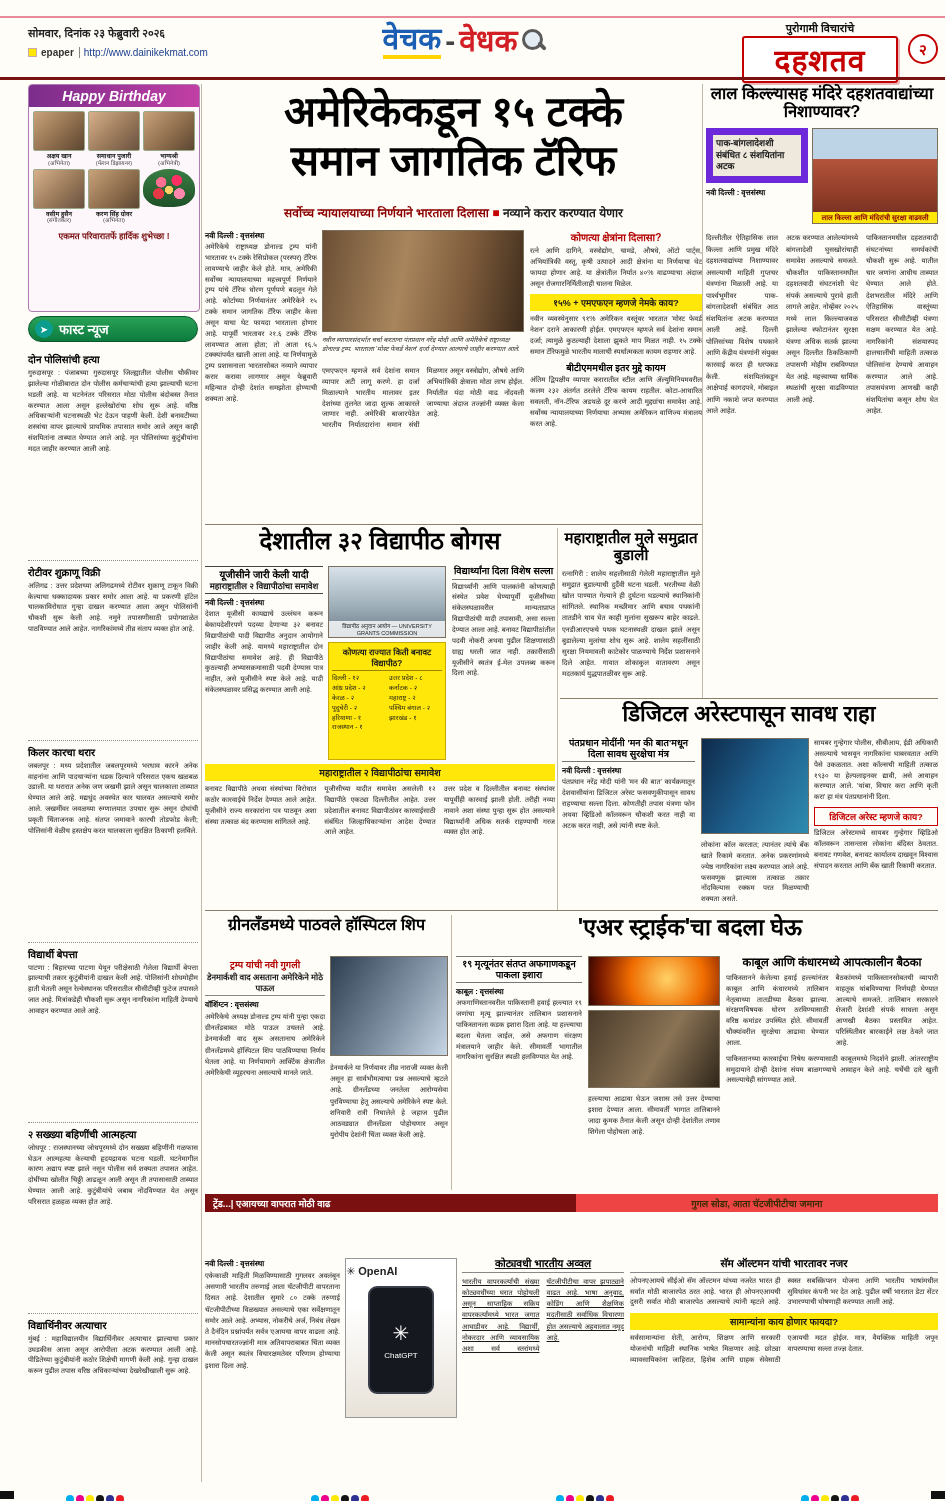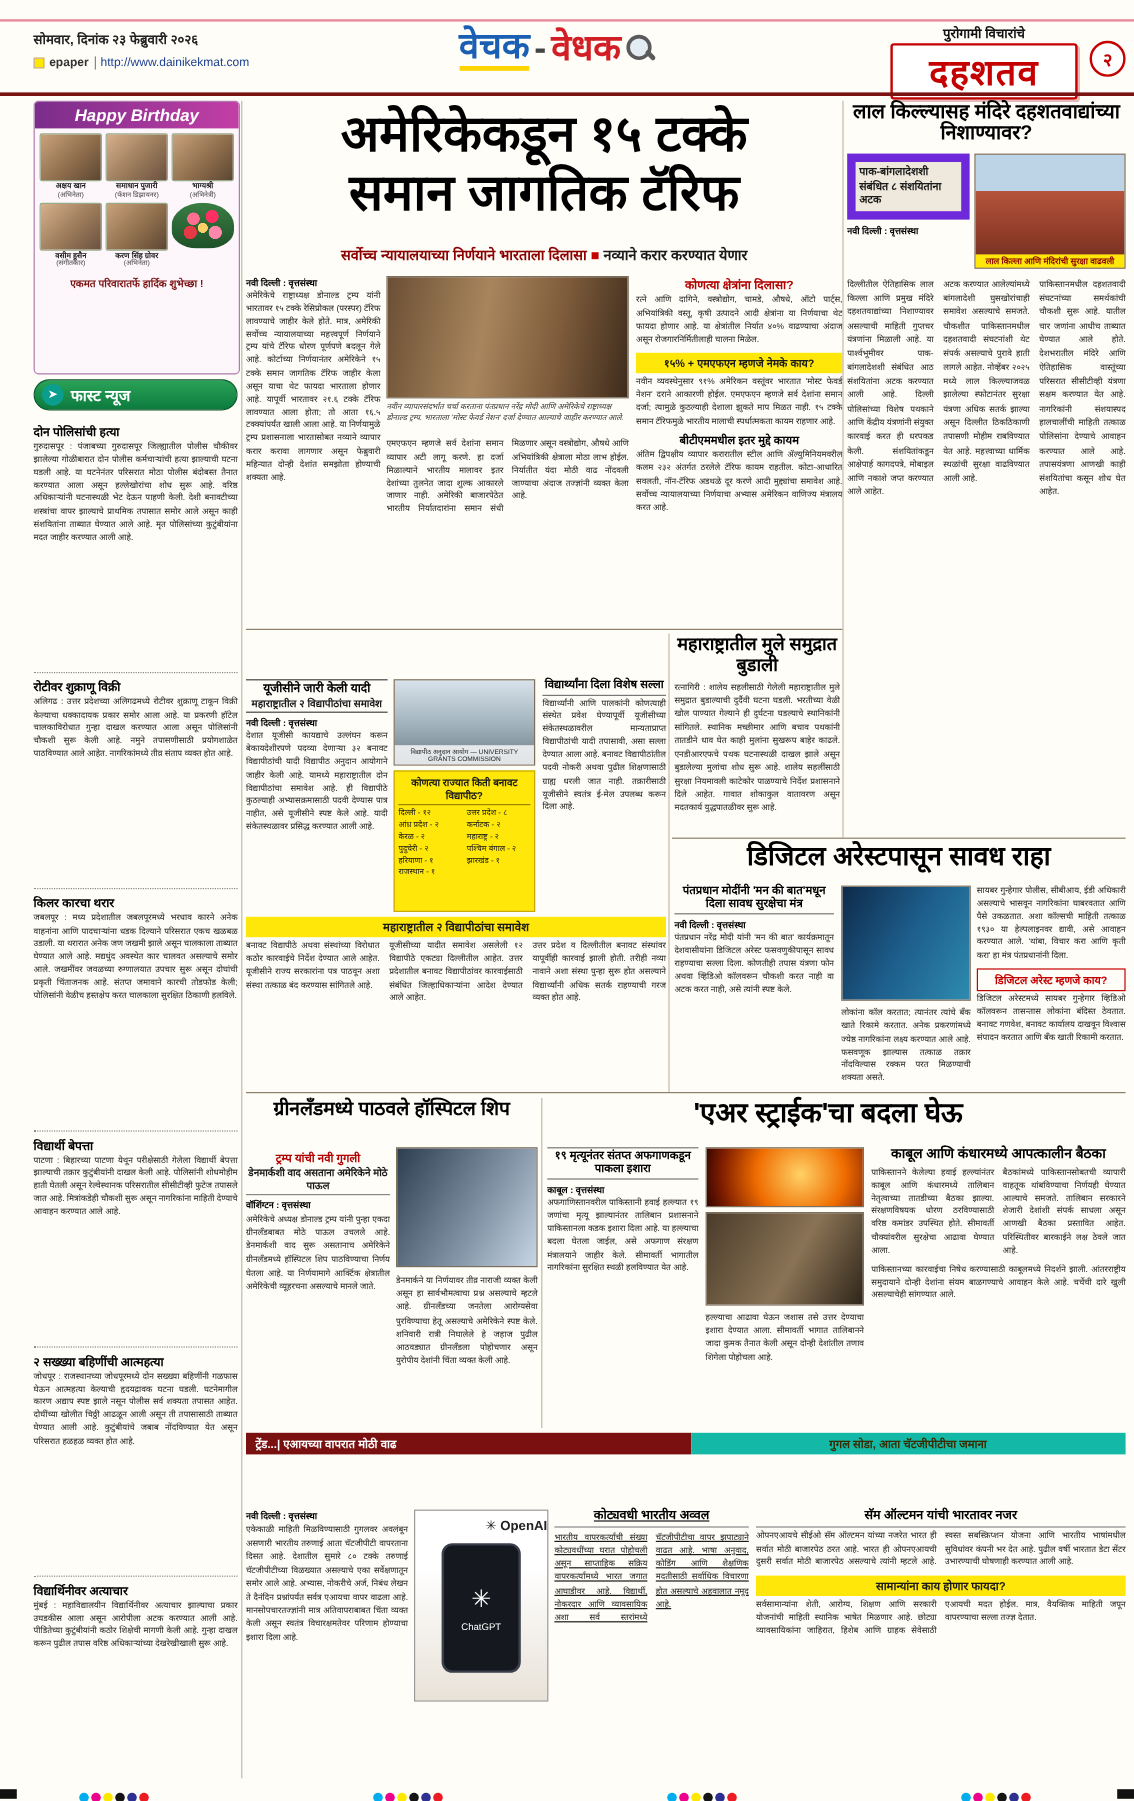--- a/index.html
+++ b/index.html
@@ -178,20 +178,21 @@
   <div class="photo" style="left:812px;top:128px;width:126px;height:96px;background:linear-gradient(180deg,#bcd4e6 0%,#bcd4e6 32%,#b5543b 32%,#8e3b28 72%,#6e2d1f 100%);">
     <div class="ybox" style="position:absolute;left:0;right:0;bottom:0;font-size:7px;font-weight:bold;color:#8b0000;text-align:center;padding:1px 2px;">लाल किल्ला आणि मंदिरांची सुरक्षा वाढवली</div>
   </div>
   <div class="abs" style="left:706px;top:232px;width:232px;height:462px;display:grid;grid-template-columns:1fr 1fr 1fr;gap:8px;">
     <div class="body" style="line-height:1.65;">दिल्लीतील ऐतिहासिक लाल किल्ला आणि प्रमुख मंदिरे दहशतवाद्यांच्या निशाण्यावर असल्याची माहिती गुप्तचर यंत्रणांना मिळाली आहे. या पार्श्वभूमीवर पाक-बांगलादेशशी संबंधित आठ संशयितांना अटक करण्यात आली आहे. दिल्ली पोलिसांच्या विशेष पथकाने आणि केंद्रीय यंत्रणांनी संयुक्त कारवाई करत ही धरपकड केली. संशयितांकडून आक्षेपार्ह कागदपत्रे, मोबाइल आणि नकाशे जप्त करण्यात आले आहेत.</div>
     <div class="body" style="line-height:1.65;">अटक करण्यात आलेल्यांमध्ये बांगलादेशी घुसखोरांचाही समावेश असल्याचे समजते. चौकशीत पाकिस्तानमधील दहशतवादी संघटनांशी थेट संपर्क असल्याचे पुरावे हाती लागले आहेत. नोव्हेंबर २०२५ मध्ये लाल किल्ल्याजवळ झालेल्या स्फोटानंतर सुरक्षा यंत्रणा अधिक सतर्क झाल्या असून दिल्लीत ठिकठिकाणी तपासणी मोहीम राबविण्यात येत आहे. महत्त्वाच्या धार्मिक स्थळांची सुरक्षा वाढविण्यात आली आहे.</div>
     <div class="body" style="line-height:1.65;">पाकिस्तानमधील दहशतवादी संघटनांच्या समर्थकांची चौकशी सुरू आहे. यातील चार जणांना आधीच ताब्यात घेण्यात आले होते. देशभरातील मंदिरे आणि ऐतिहासिक वास्तूंच्या परिसरात सीसीटीव्ही यंत्रणा सक्षम करण्यात येत आहे. नागरिकांनी संशयास्पद हालचालींची माहिती तत्काळ पोलिसांना देण्याचे आवाहन करण्यात आले आहे. तपासयंत्रणा आणखी काही संशयितांचा कसून शोध घेत आहेत.</div>
   </div>
 
   <div class="hline" style="left:205px;top:524px;width:497px;"></div>
+  <div class="abs sechead" style="left:205px;top:528px;width:350px;font-size:24px;text-align:center;">देशातील ३२ विद्यापीठ बोगस</div>
 
   <div class="abs" style="left:205px;top:566px;width:118px;">
     <div style="border-top:1px solid #444;border-bottom:1px solid #444;padding:2px 0;text-align:center;">
       <div class="sechead" style="font-size:10px;">यूजीसीने जारी केली यादी</div>
       <div style="font-size:8.5px;font-weight:bold;">महाराष्ट्रातील २ विद्यापीठांचा समावेश</div>
     </div>
     <div class="byline" style="margin-top:3px;">नवी दिल्ली : वृत्तसंस्था</div>
     <div class="body">देशात यूजीसी कायद्याचे उल्लंघन करून बेकायदेशीरपणे पदव्या देणाऱ्या ३२ बनावट विद्यापीठांची यादी विद्यापीठ अनुदान आयोगाने जाहीर केली आहे. यामध्ये महाराष्ट्रातील दोन विद्यापीठांचा समावेश आहे. ही विद्यापीठे कुठल्याही अभ्यासक्रमासाठी पदवी देण्यास पात्र नाहीत, असे यूजीसीने स्पष्ट केले आहे. यादी संकेतस्थळावर प्रसिद्ध करण्यात आली आहे.</div>
   </div>
 
@@ -276,30 +277,30 @@
     <div class="sechead" style="font-size:11.5px;text-align:center;">काबूल आणि कंधारमध्ये आपत्कालीन बैठका</div>
     <div style="display:grid;grid-template-columns:1fr 1fr;gap:7px;margin-top:4px;">
       <div class="body">पाकिस्तानने केलेल्या हवाई हल्ल्यांनंतर काबूल आणि कंधारमध्ये तालिबान नेतृत्वाच्या तातडीच्या बैठका झाल्या. संरक्षणविषयक धोरण ठरविण्यासाठी वरिष्ठ कमांडर उपस्थित होते. सीमावर्ती चौक्यांवरील सुरक्षेचा आढावा घेण्यात आला.</div>
       <div class="body">बैठकांमध्ये पाकिस्तानसोबतची व्यापारी वाहतूक थांबविण्याचा निर्णयही घेण्यात आल्याचे समजते. तालिबान सरकारने शेजारी देशांशी संपर्क साधला असून आणखी बैठका प्रस्तावित आहेत. परिस्थितीवर बारकाईने लक्ष ठेवले जात आहे.</div>
     </div>
     <div class="body" style="margin-top:5px;">पाकिस्तानच्या कारवाईचा निषेध करण्यासाठी काबूलमध्ये निदर्शने झाली. आंतरराष्ट्रीय समुदायाने दोन्ही देशांना संयम बाळगण्याचे आवाहन केले आहे. चर्चेची दारे खुली असल्याचेही सांगण्यात आले.</div>
   </div>
 
   <div class="abs" style="left:205px;top:1194px;width:733px;height:18px;display:flex;">
     <div style="flex:1;background:#7a1010;color:#fff;font-size:9.5px;font-weight:bold;display:flex;align-items:center;padding-left:8px;">ट्रेंड...| एआयच्या वापरात मोठी वाढ</div>
-    <div style="flex:1;background:#14b8a6;color:#3a2c00;font-size:9.5px;font-weight:bold;display:flex;align-items:center;justify-content:center;">गुगल सोडा, आता चॅटजीपीटीचा जमाना</div>
+    <div style="flex:1;background:#ef4444;color:#3a2c00;font-size:9.5px;font-weight:bold;display:flex;align-items:center;justify-content:center;">गुगल सोडा, आता चॅटजीपीटीचा जमाना</div>
   </div>
 
 
   <div class="abs" style="left:205px;top:1258px;width:135px;">
     <div class="byline">नवी दिल्ली : वृत्तसंस्था</div>
     <div class="body" style="line-height:1.6;">एकेकाळी माहिती मिळविण्यासाठी गुगलवर अवलंबून असणारी भारतीय तरुणाई आता चॅटजीपीटी वापरताना दिसत आहे. देशातील सुमारे ८० टक्के तरुणाई चॅटजीपीटीच्या विळख्यात असल्याचे एका सर्वेक्षणातून समोर आले आहे. अभ्यास, नोकरीचे अर्ज, निबंध लेखन ते दैनंदिन प्रश्नांपर्यंत सर्वत्र एआयचा वापर वाढला आहे. मानसोपचारतज्ज्ञांनी मात्र अतिवापराबाबत चिंता व्यक्त केली असून स्वतंत्र विचारक्षमतेवर परिणाम होण्याचा इशारा दिला आहे.</div>
   </div>
 
-  <div class="abs" style="left:345px;top:1258px;width:112px;height:160px;border:1px solid #999;background:linear-gradient(180deg,#ffffff 0%,#ffffff 30%,#e8e2d8 100%);text-align:right;box-sizing:border-box;padding-top:6px;">
+  <div class="abs" style="left:345px;top:1258px;width:112px;height:160px;border:1px solid #999;background:linear-gradient(180deg,#ffffff 0%,#ffffff 30%,#e8e2d8 100%);text-align:left;box-sizing:border-box;padding-top:6px;">
     <div style="font-size:11px;font-weight:bold;color:#222;">
       <span>✳</span>
       <span>OpenAI</span>
     </div>
     <div style="width:62px;height:104px;margin:8px auto 0;background:#15181f;border-radius:9px;border:2px solid #3a3f4a;display:flex;flex-direction:column;align-items:center;justify-content:center;gap:6px;">
       <span style="color:#fff;font-size:20px;">✳</span>
       <span style="color:#fff;font-size:8px;">ChatGPT</span>
     </div>
   </div>
 

